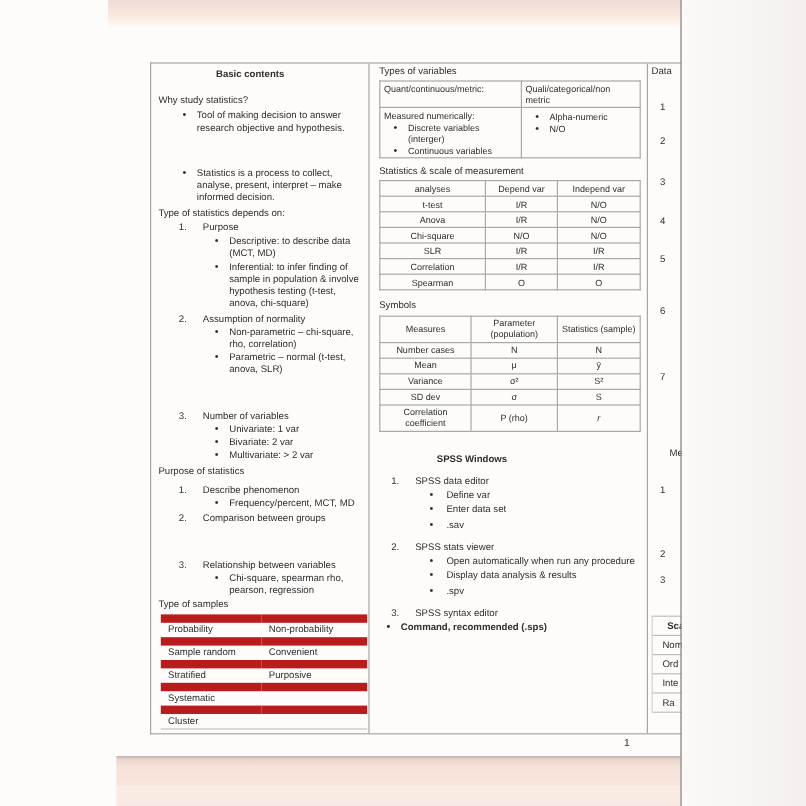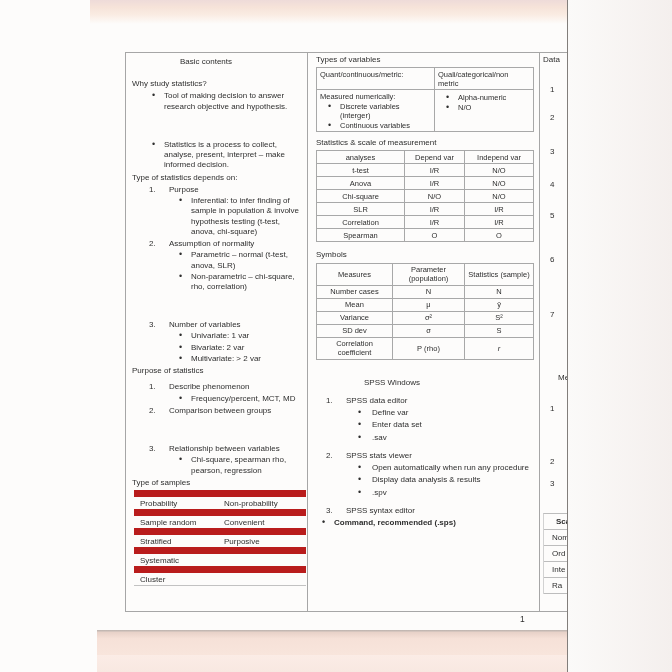--- a/index.html
+++ b/index.html
@@ -23,21 +23,21 @@
   
   .sheet { position:absolute; left:125px; top:52px; width:547px; height:560px; z-index:1; }
   .cols { display:flex; width:100%; height:100%;
     border-top:1px solid #a6a6a6; border-left:1px solid #a6a6a6; border-bottom:1px solid #a6a6a6; background:transparent; }
   .col { height:100%; overflow:hidden; }
   .c1 { width:182px; border-right:1px solid #a6a6a6; padding:4px 6px; }
   .c2 { width:232px; border-right:1px solid #a6a6a6; padding:2px 6px 0 8px; }
   .c3 { flex:1; position:relative; }
 
   .t { font-size:8px; line-height:1.28; }
-  .bold { font-weight:normal;padding-left:48px; }
+  .bold { font-weight:bold;padding-left:48px; }
   .mb2 { margin-bottom:2px; } .mb6 { margin-bottom:6px; }
   .mb8 { margin-bottom:8px; } .mb10 { margin-bottom:10px;margin-top:28px; } .mb12 { margin-bottom:12px; } .mb18 { margin-bottom:18px; }
 
   
   .b1 { position:relative; padding-left:32px; font-size:8px; line-height:1.28; margin-bottom:2px; }
   .b1::before { content:"•"; position:absolute; left:20px; top:-1px; font-size:9px; }
 
   
   .ol { counter-reset:c; }
   .oli { counter-increment:c; position:relative; padding-left:37px; font-size:8px; line-height:1.28; margin-bottom:2px; }
@@ -96,26 +96,27 @@
         <div class="t bold mb12">Basic contents</div>
 
         <div class="t mb2">Why study statistics?</div>
         <div class="b1">Tool of making decision to answer research objective and hypothesis.</div>
         <div class="b1 mb10">Statistics is a process to collect, analyse, present, interpret – make informed decision.</div>
 
         <div class="t mb2">Type of statistics depends on:</div>
         <div class="ol">
           <div class="oli mb8">
             <span>Purpose</span>
+            <div class="b2">Descriptive: to describe data (MCT, MD)</div>
             <div class="b2">Inferential: to infer finding of sample in population &amp; involve hypothesis testing (t-test, anova, chi-square)</div>
           </div>
           <div class="oli mb8">
             <span>Assumption of normality</span>
+            <div class="b2">Non-parametric – chi-square, rho, correlation)</div>
             <div class="b2">Parametric – normal (t-test, anova, SLR)</div>
-            <div class="b2">Non-parametric – chi-square, rho, correlation)</div>
           </div>
           <div class="oli mb10">
             <span>Number of variables</span>
             <div class="b2">Univariate: 1 var</div>
             <div class="b2">Bivariate: 2 var</div>
             <div class="b2">Multivariate: &gt; 2 var</div>
           </div>
         </div>
 
         <div class="t mb6">Purpose of statistics</div>

